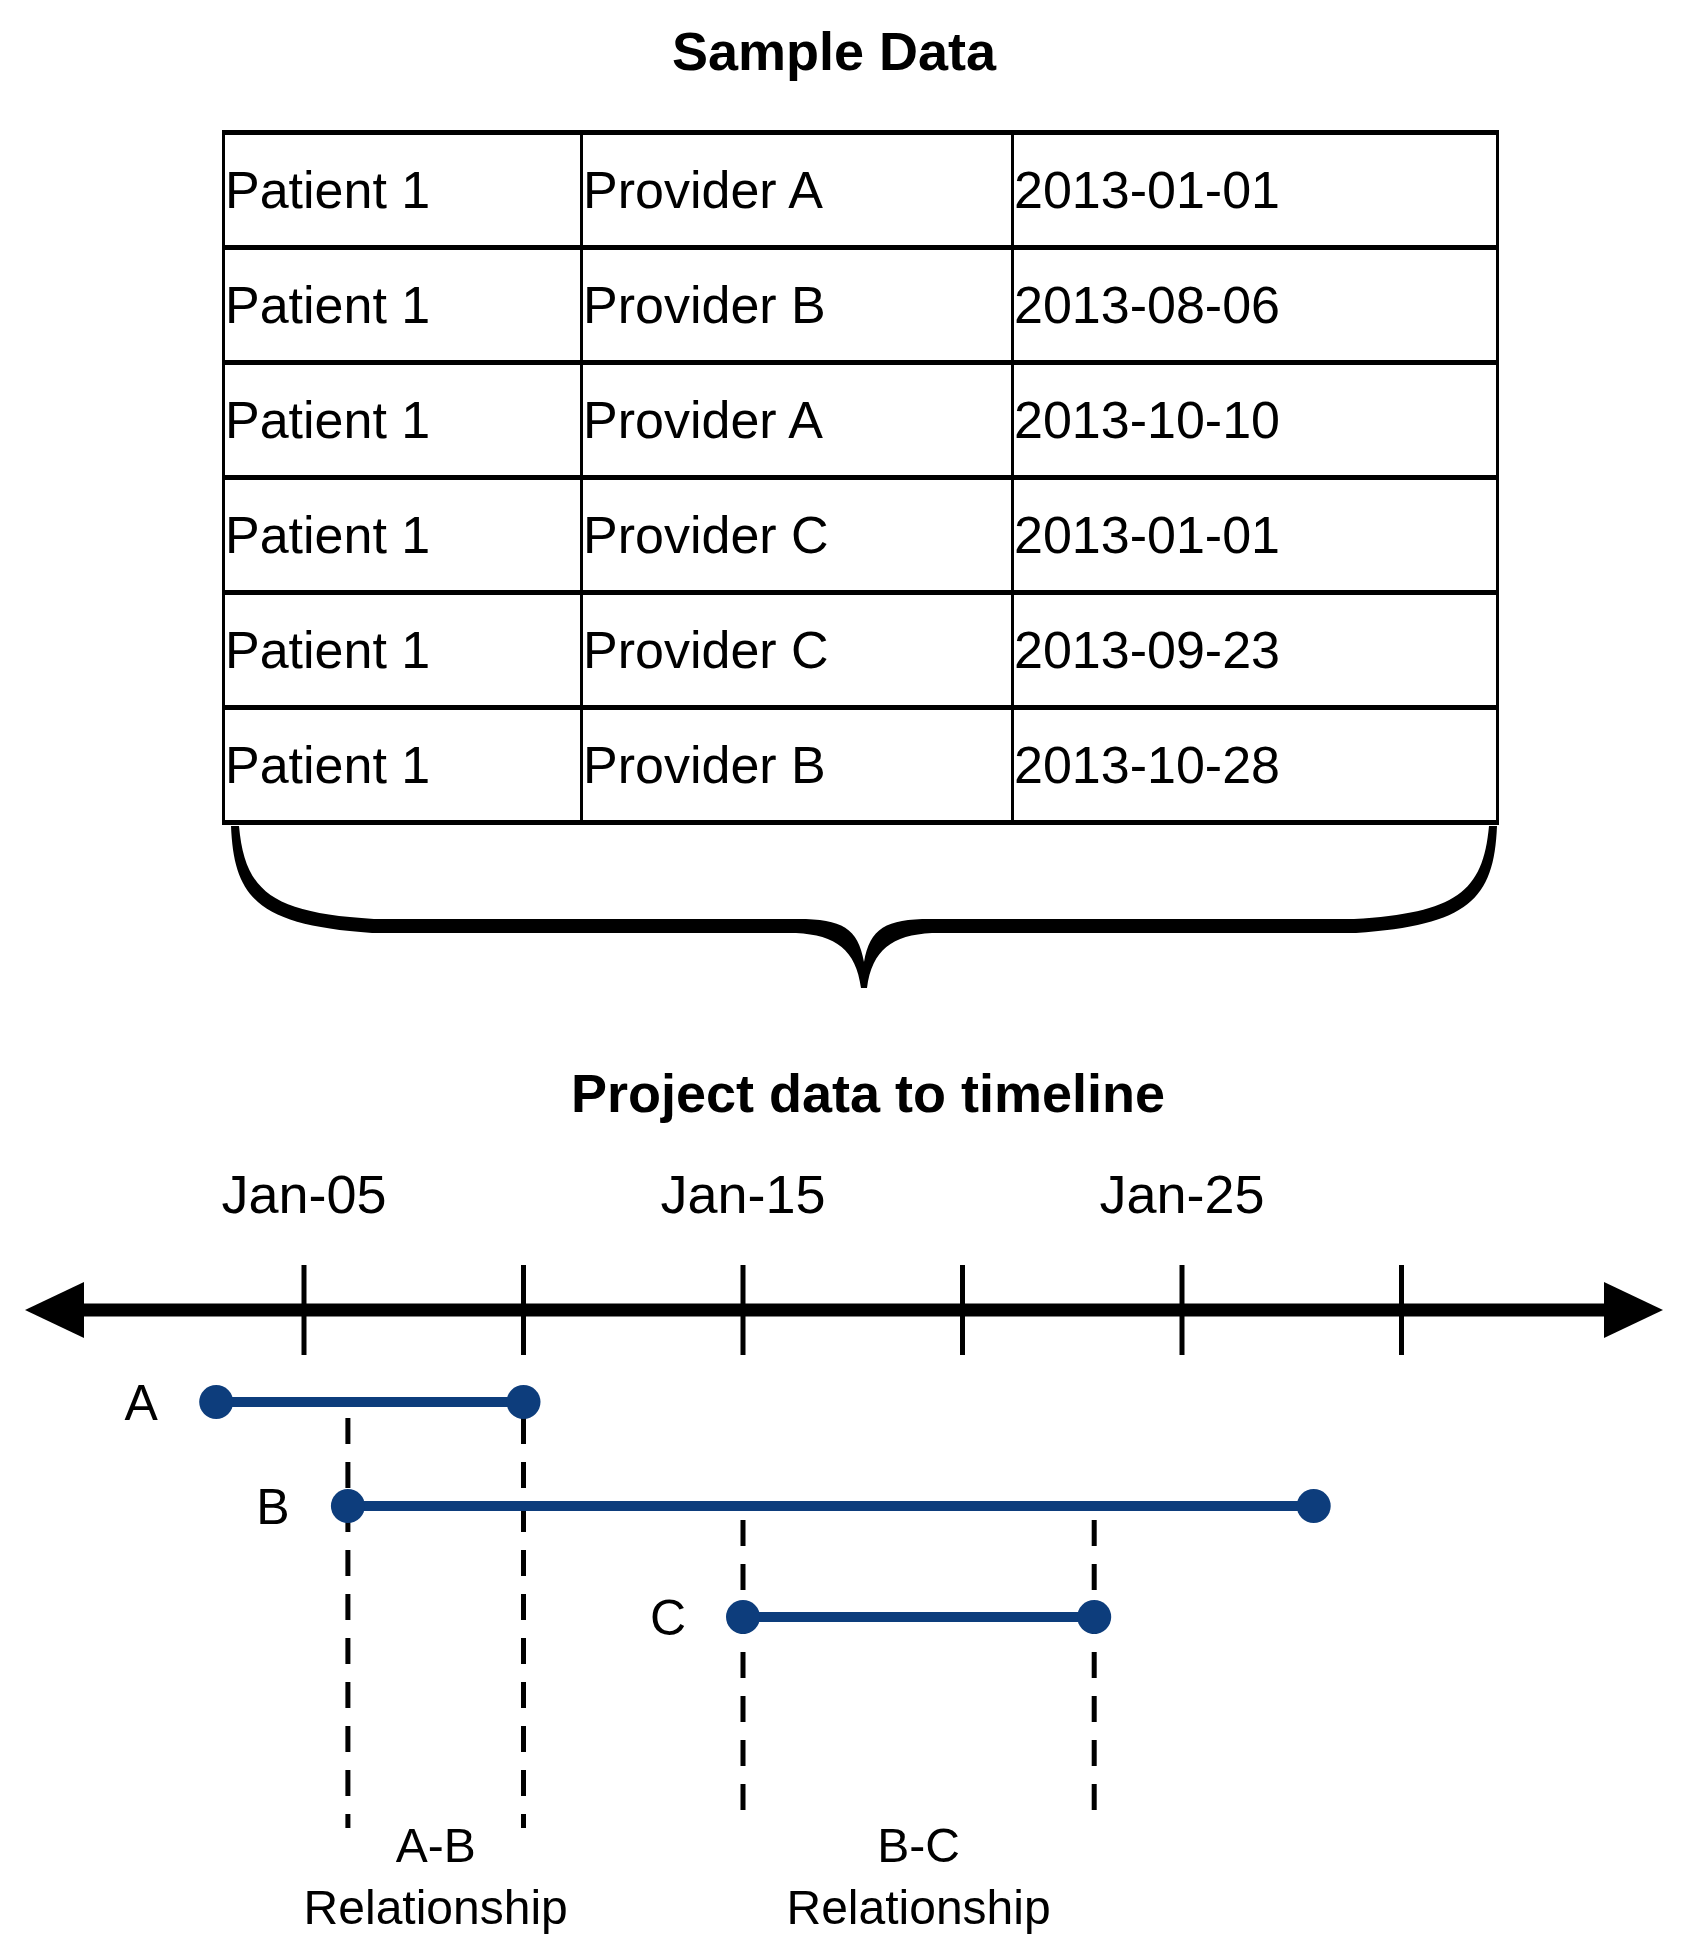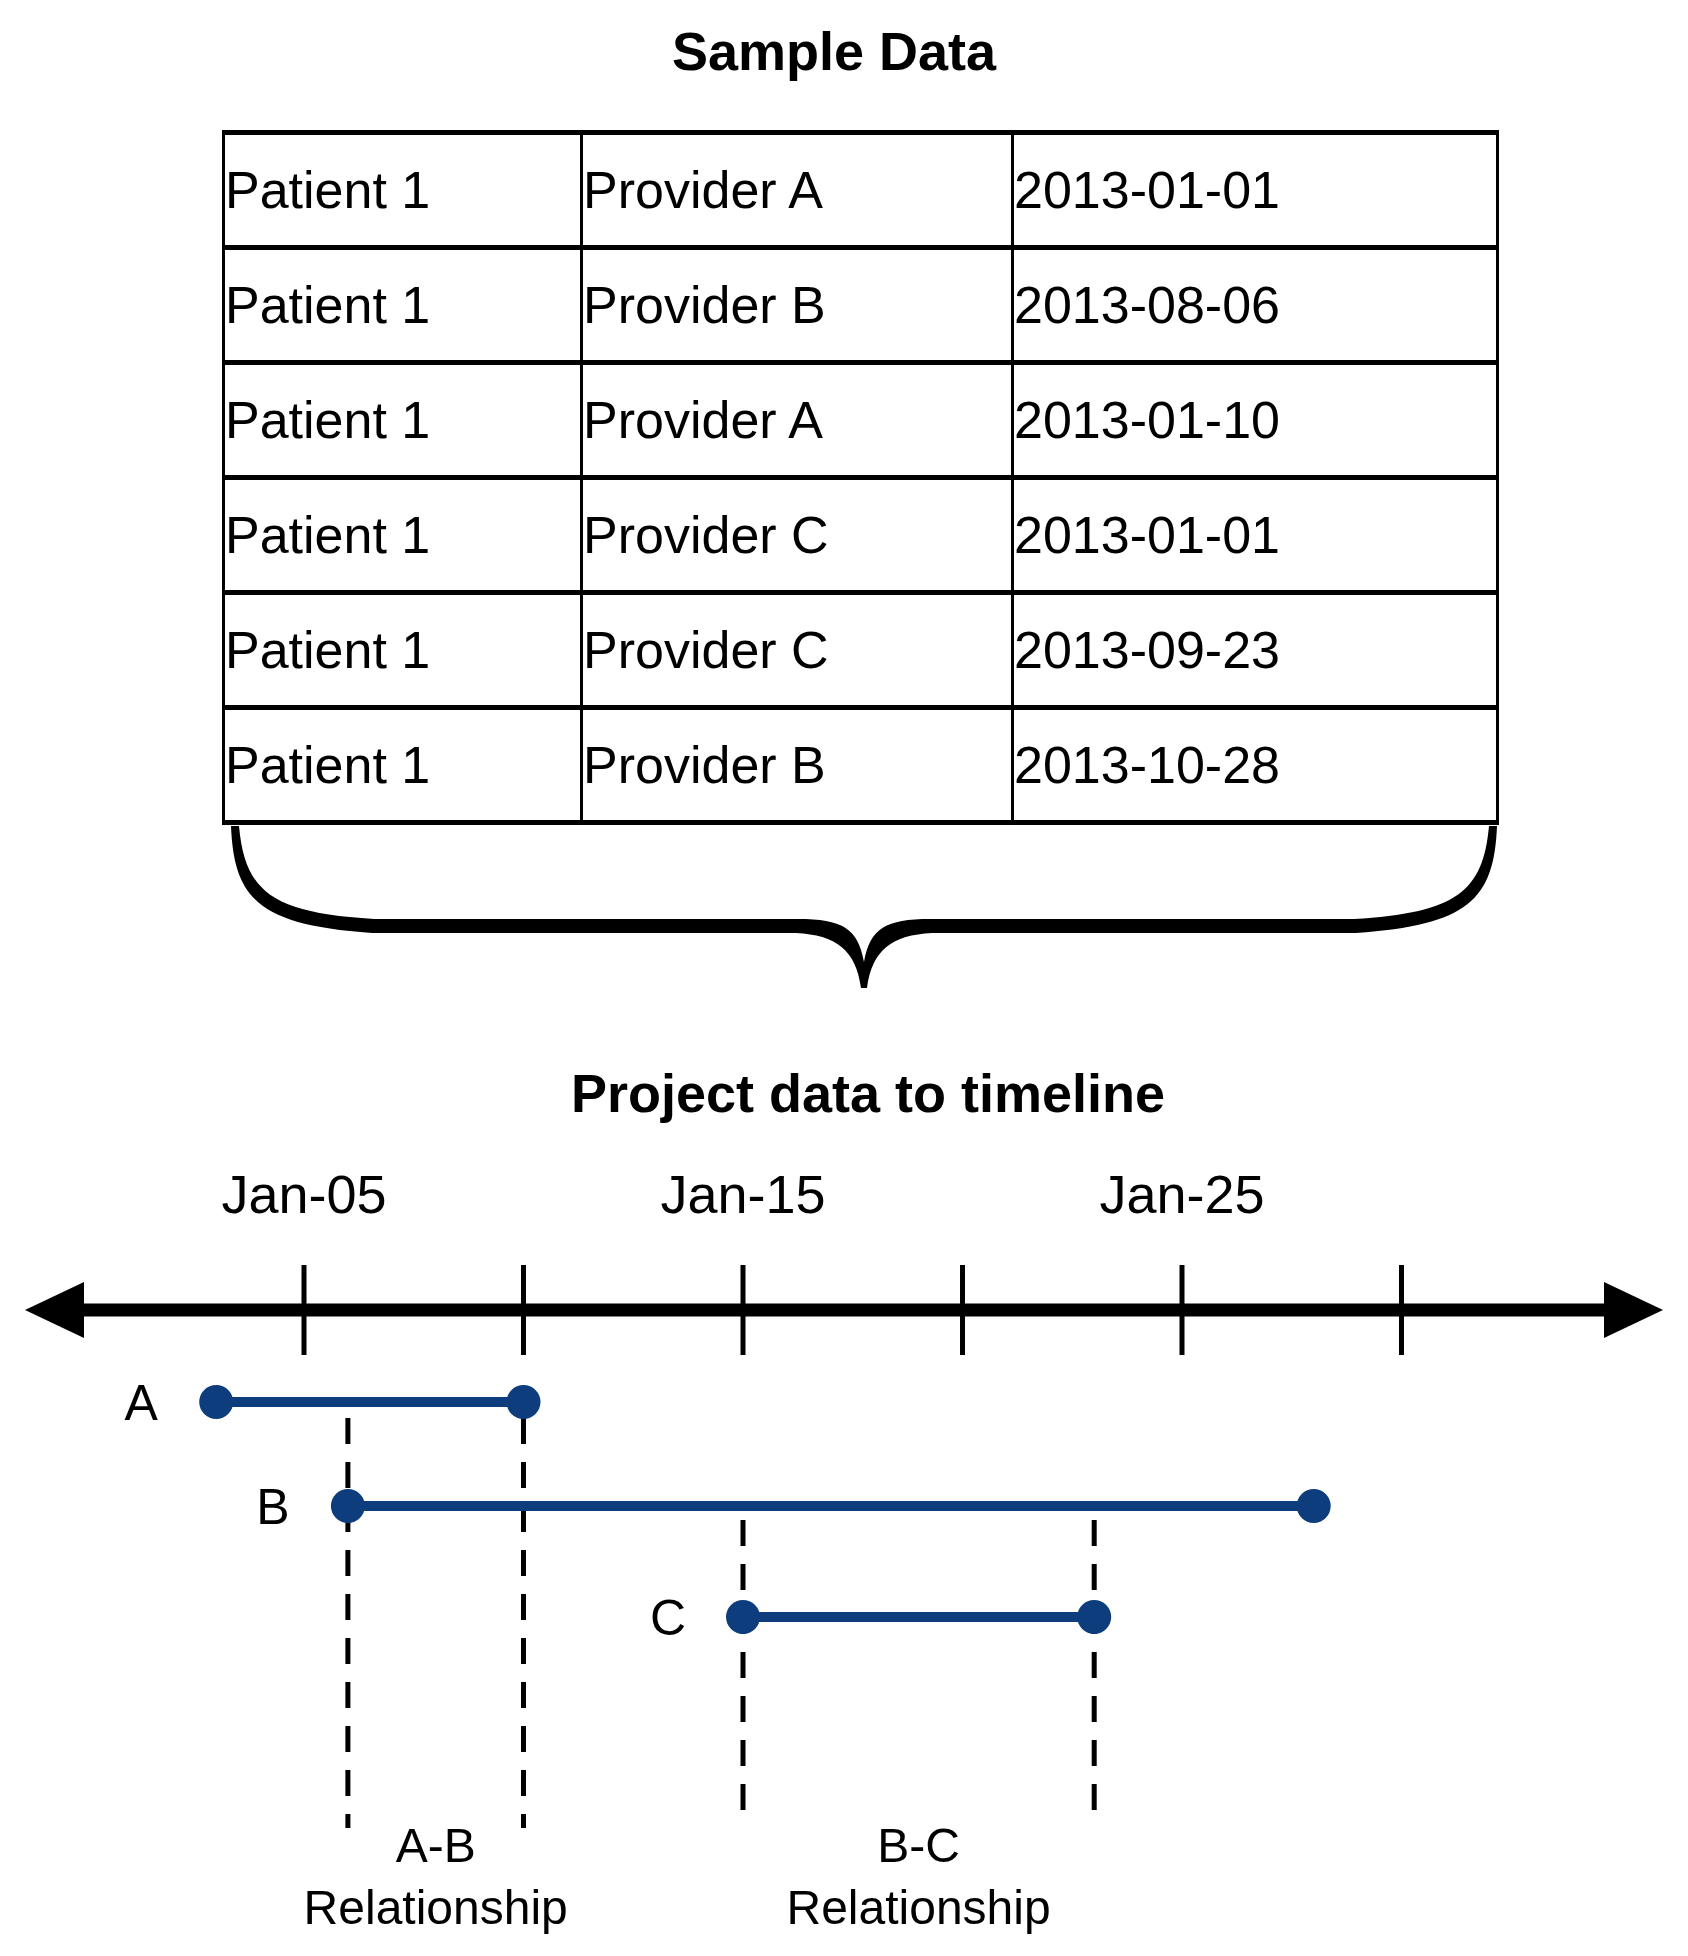--- a/index.html
+++ b/index.html
@@ -41,21 +41,21 @@
         <td>2013-01-01</td>
       </tr>
       <tr>
         <td>Patient 1</td>
         <td>Provider B</td>
         <td>2013-08-06</td>
       </tr>
       <tr>
         <td>Patient 1</td>
         <td>Provider A</td>
-        <td>2013-01-10</td>
+        <td>2013-10-10</td>
       </tr>
       <tr>
         <td>Patient 1</td>
         <td>Provider C</td>
         <td>2013-01-01</td>
       </tr>
       <tr>
         <td>Patient 1</td>
         <td>Provider C</td>
         <td>2013-09-23</td>

